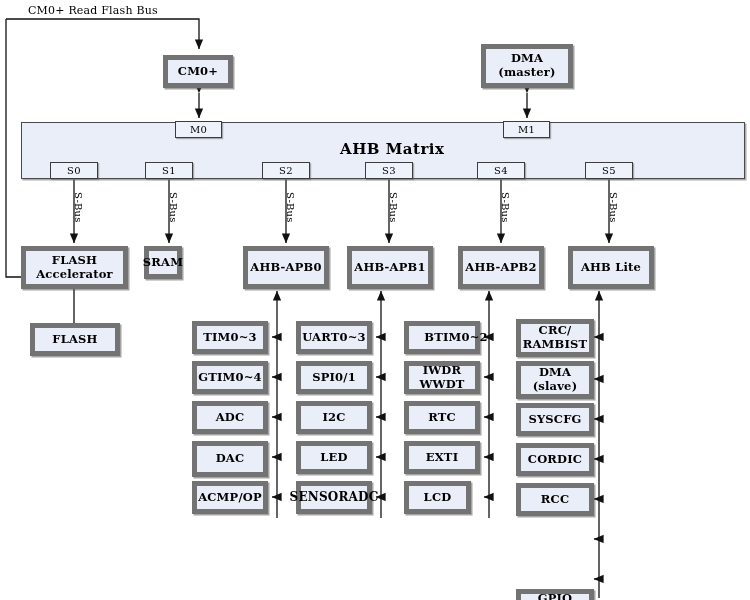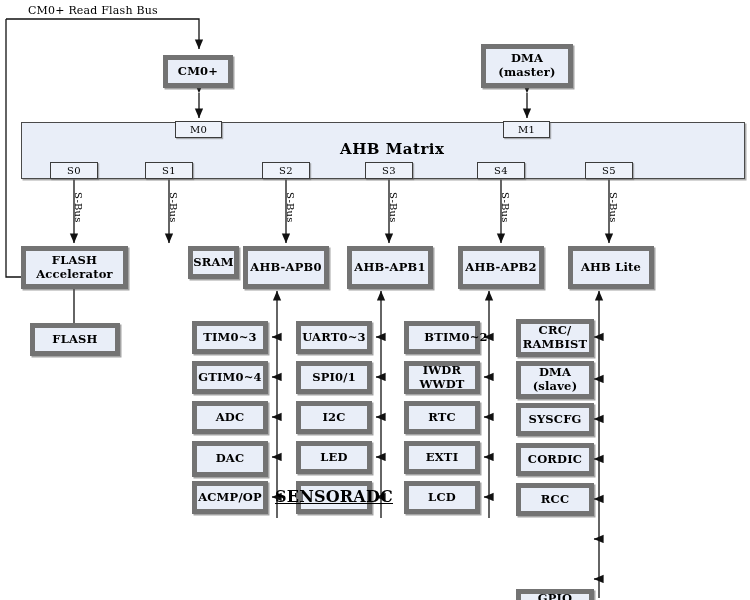--- a/index.html
+++ b/index.html
@@ -186,21 +186,21 @@
   <div class="sbus-label" style="left:179px;top:192px;">S-Bus</div>
   <div class="sbus-label" style="left:296px;top:192px;">S-Bus</div>
   <div class="sbus-label" style="left:399px;top:192px;">S-Bus</div>
   <div class="sbus-label" style="left:511px;top:192px;">S-Bus</div>
   <div class="sbus-label" style="left:619px;top:192px;">S-Bus</div>
 
   <div class="box" style="left:21px;top:246px;width:107px;height:43px;">
     <span>FLASH
 Accelerator</span>
   </div>
-  <div class="box" style="left:144px;top:246px;width:51px;height:33px;margin-left:44px;">
+  <div class="box" style="left:144px;top:246px;width:38px;height:33px;">
     <span>SRAM</span>
   </div>
   <div class="box" style="left:243px;top:246px;width:86px;height:43px;">
     <span>AHB-APB0</span>
   </div>
   <div class="box" style="left:347px;top:246px;width:86px;height:43px;">
     <span>AHB-APB1</span>
   </div>
   <div class="box" style="left:458px;top:246px;width:86px;height:43px;">
     <span>AHB-APB2</span>
@@ -235,37 +235,37 @@
   <div class="box" style="left:296px;top:361px;width:76px;height:33px;">
     <span>SPI0/1</span>
   </div>
   <div class="box" style="left:296px;top:401px;width:76px;height:33px;">
     <span>I2C</span>
   </div>
   <div class="box" style="left:296px;top:441px;width:76px;height:33px;">
     <span>LED</span>
   </div>
   <div class="box" style="left:296px;top:481px;width:76px;height:33px;">
-    <span style="font-size:16px;text-decoration:underline;">SENSORADC</span>
+    <span style="font-size:12px;">SENSORADC</span>
   </div>
 
   <div class="box" style="left:404px;top:321px;width:76px;height:33px;padding-left:28px;">
     <span>BTIM0~2</span>
   </div>
   <div class="box" style="left:404px;top:361px;width:76px;height:33px;">
     <span>IWDR
 WWDT</span>
   </div>
   <div class="box" style="left:404px;top:401px;width:76px;height:33px;">
     <span>RTC</span>
   </div>
   <div class="box" style="left:404px;top:441px;width:76px;height:33px;">
     <span>EXTI</span>
   </div>
-  <div class="box" style="left:404px;top:481px;width:76px;height:33px;">
+  <div class="box" style="left:404px;top:481px;width:67px;height:33px;">
     <span>LCD</span>
   </div>
 
   <div class="box" style="left:516px;top:319px;width:78px;height:38px;">
     <span>CRC/
 RAMBIST</span>
   </div>
   <div class="box" style="left:516px;top:361px;width:78px;height:38px;">
     <span>DMA
 (slave)</span>

